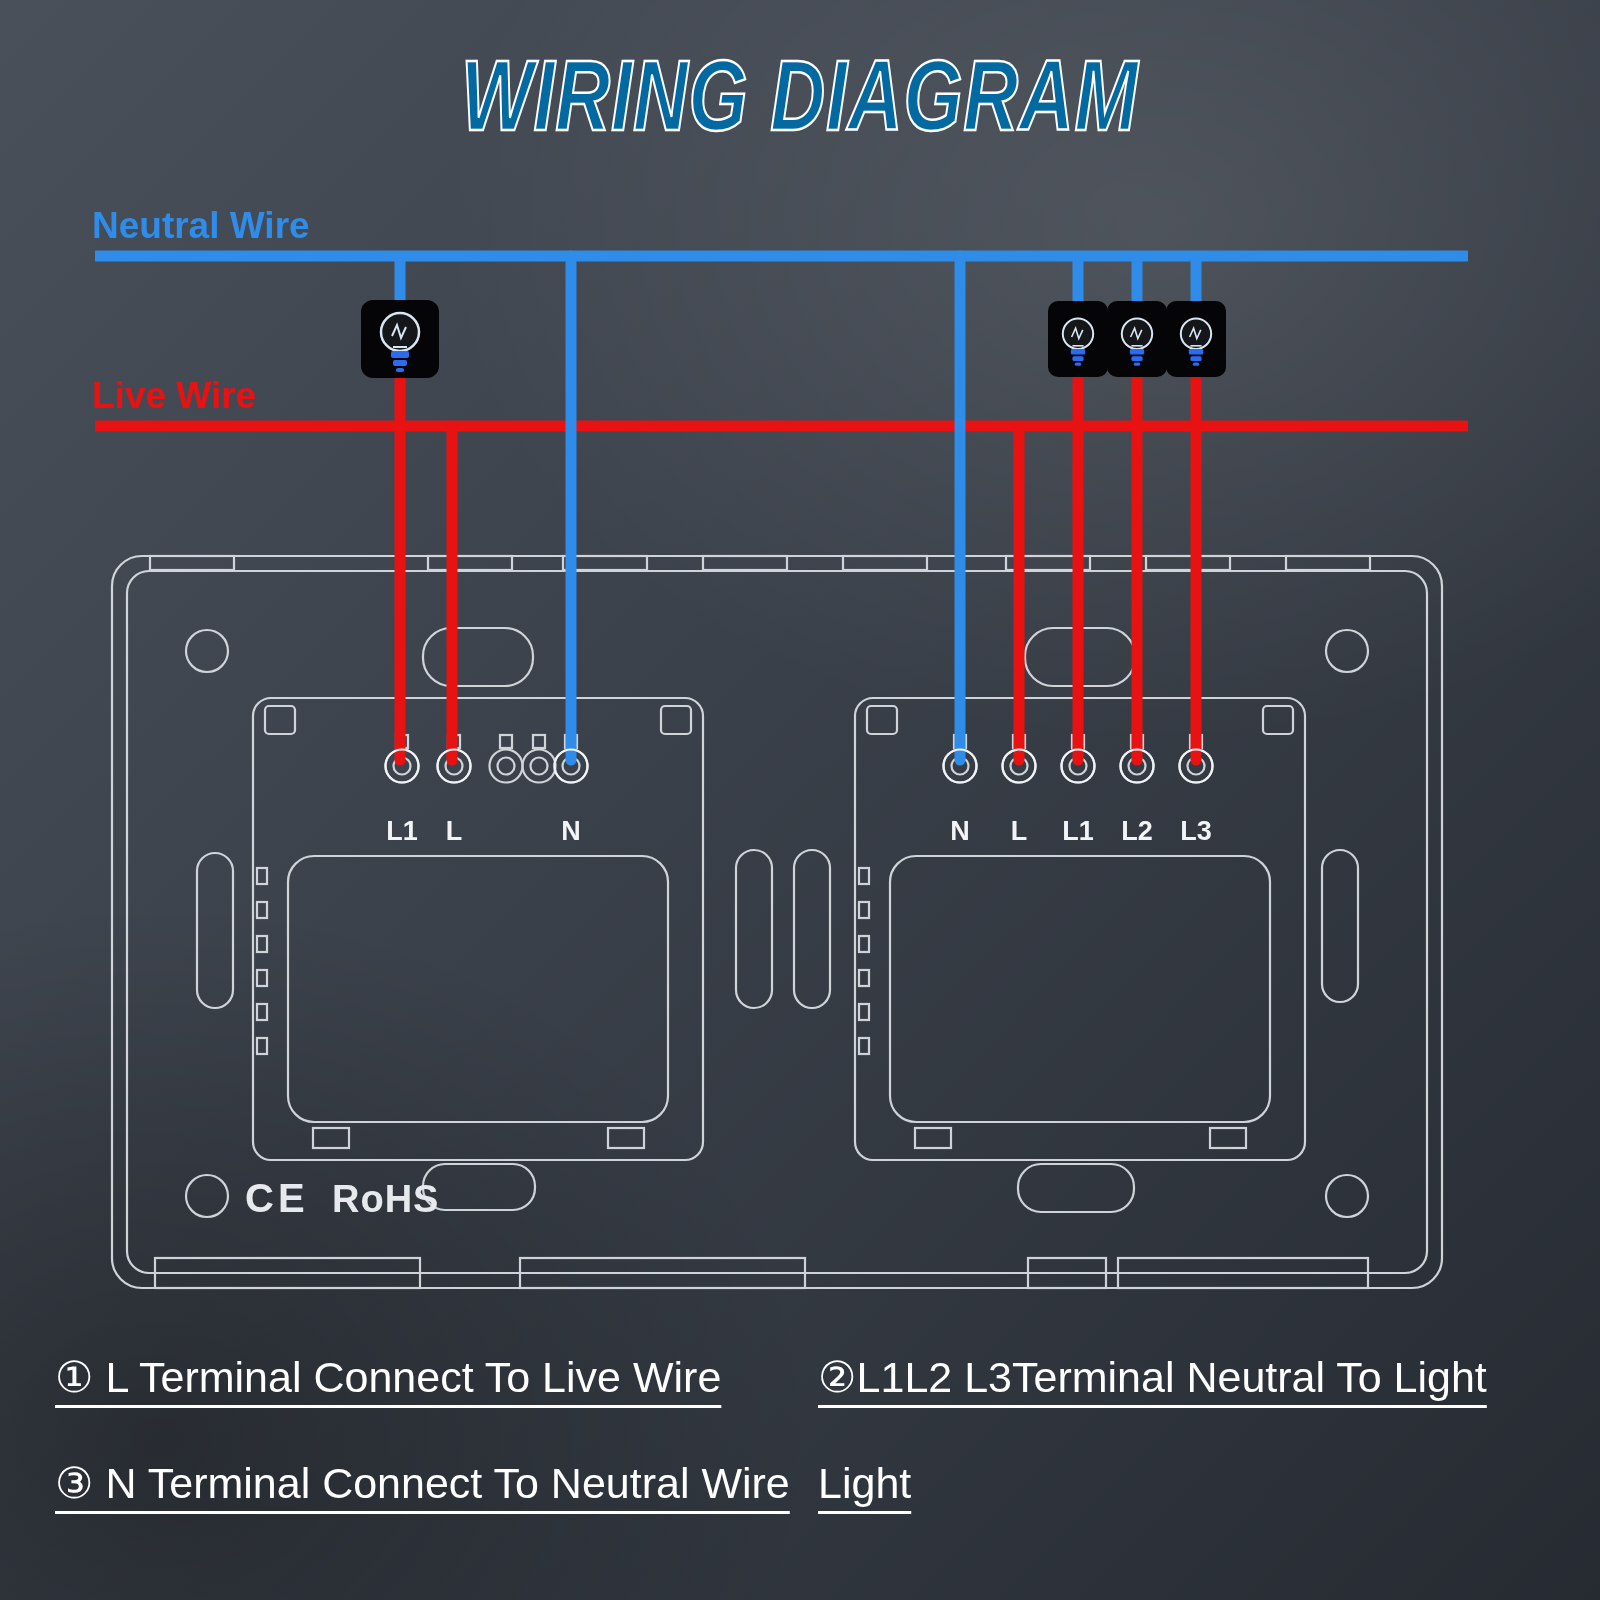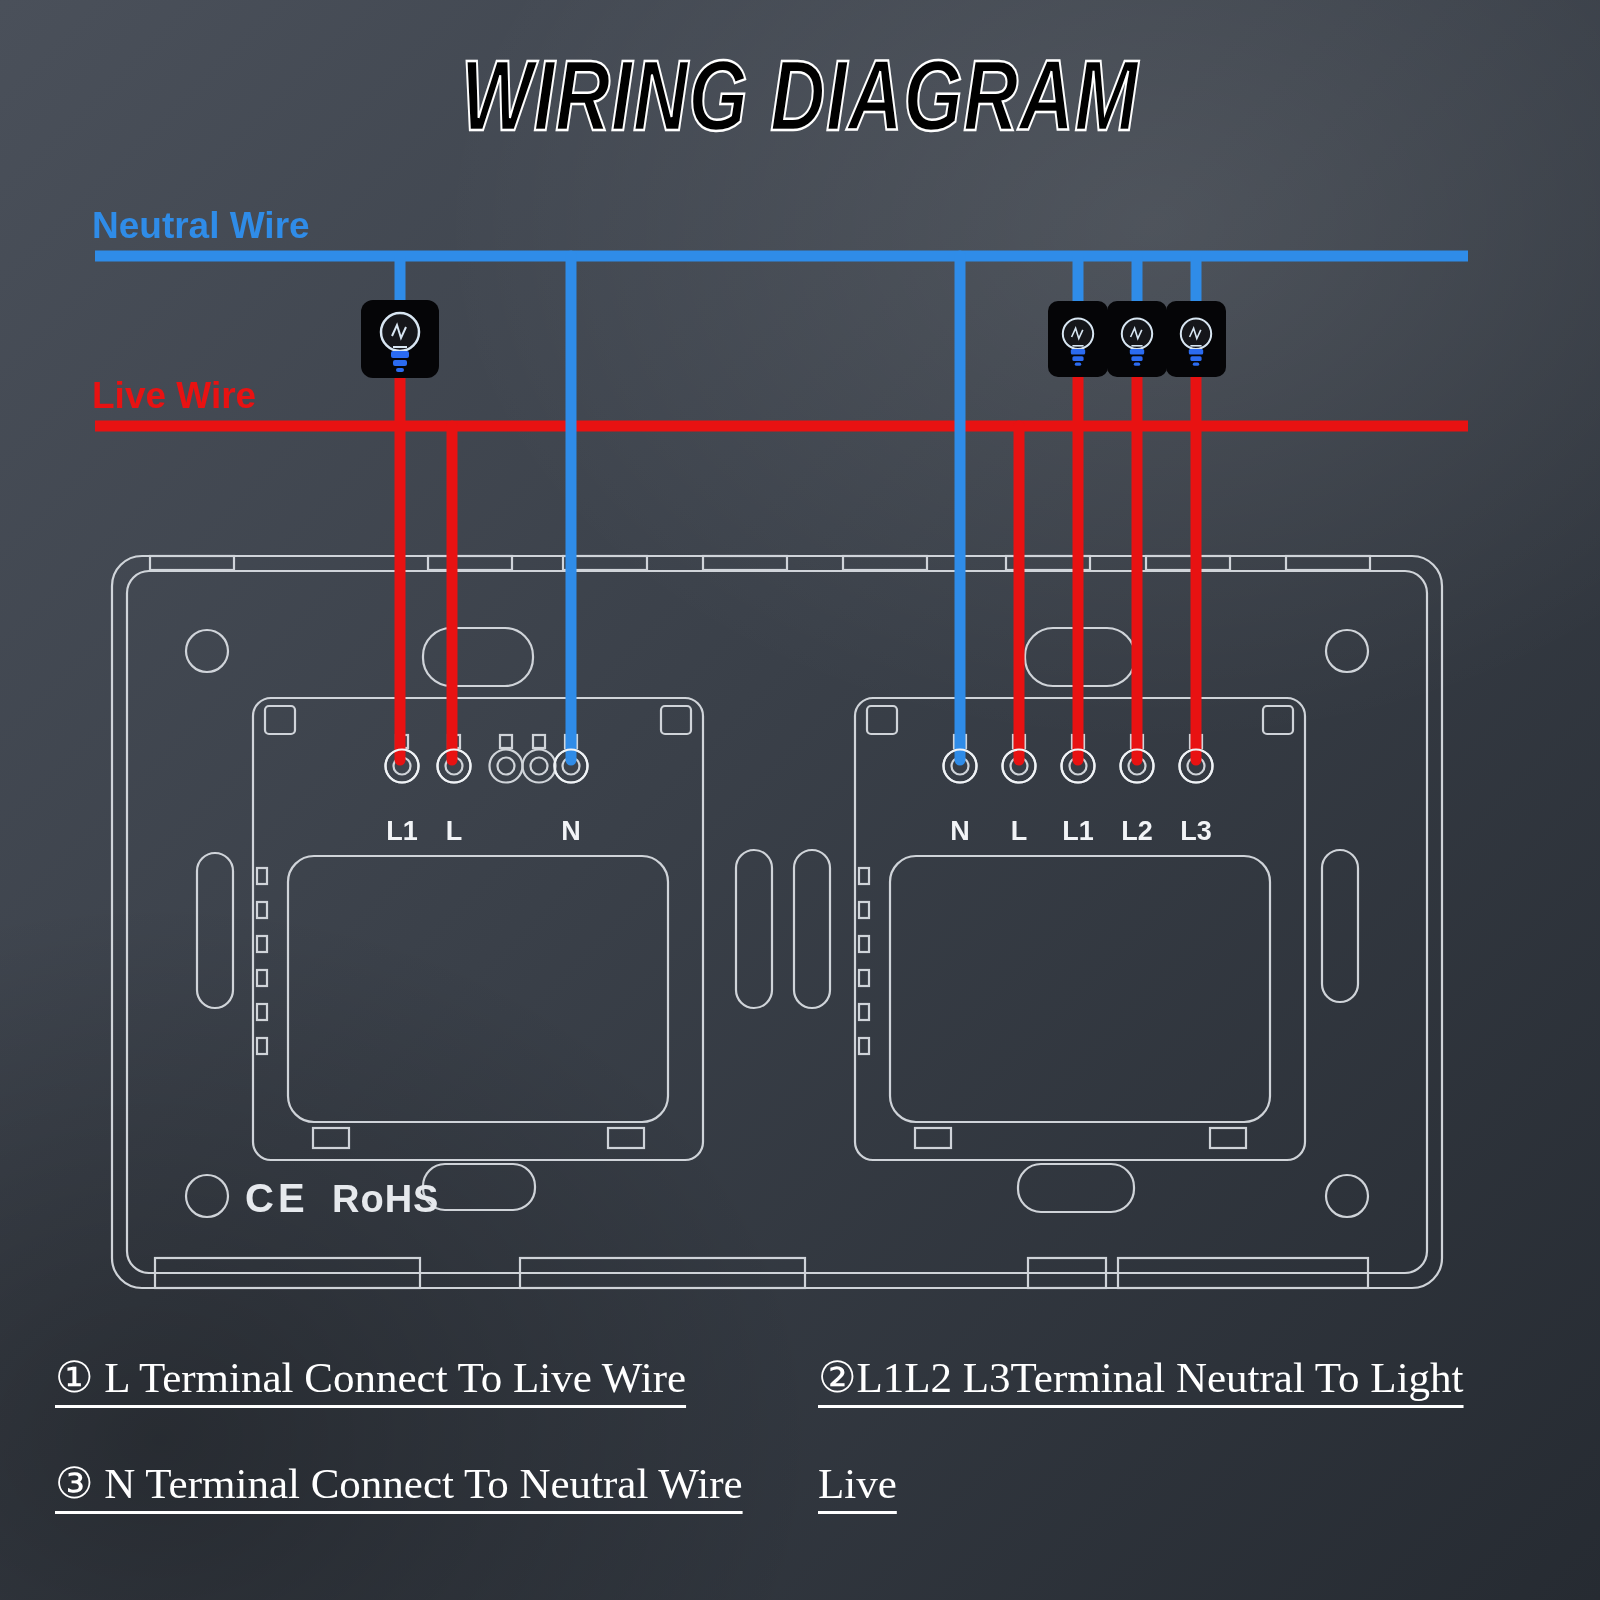--- a/index.html
+++ b/index.html
@@ -6,30 +6,29 @@
   body{
     width:1600px;height:1600px;position:relative;overflow:hidden;
     font-family:"Liberation Sans","DejaVu Sans",sans-serif;
     background:
       radial-gradient(1300px 950px at 72% 14%, rgba(255,255,255,0.10), rgba(255,255,255,0) 55%),
       radial-gradient(1100px 900px at 10% 90%, rgba(0,0,0,0.30), rgba(0,0,0,0) 60%),
       linear-gradient(135deg,#4a505a 0%, #3a4049 45%, #262b32 100%);
   }
   .page-title{
     position:absolute;top:38px;left:0;width:1600px;text-align:center;
-    color:#000000;font-size:100px;font-weight:bold;font-style:italic;
+    color:#0369a1;font-size:100px;font-weight:bold;font-style:italic;
     letter-spacing:1px;-webkit-text-stroke:2.5px #ffffff;
   }
   .page-title .squeeze{display:inline-block;transform:scaleX(0.76);transform-origin:center;}
   .diagram-svg{position:absolute;left:0;top:0;width:1600px;height:1600px;}
   .note{
     position:absolute;color:#ffffff;font-size:43px;font-weight:500;line-height:1.2;
     text-decoration:underline;text-underline-offset:13px;text-decoration-thickness:3px;
     white-space:nowrap;
-    font-family:Liberation Serif, serif;
   }
   .note-1{left:55px;top:1352px;}
   .note-2{left:818px;top:1352px;}
   .note-3{left:55px;top:1458px;text-align:center;}
   .note-2-cont{left:818px;top:1458px;}
 </style>
 </head>
 <body>
 
 <div class="page-title"><span class="squeeze">WIRING DIAGRAM</span></div>
@@ -217,13 +216,13 @@
     <text x="1019" y="840">L</text>
     <text x="1078" y="840">L1</text>
     <text x="1137" y="840">L2</text>
     <text x="1196" y="840">L3</text>
   </g>
 </svg>
 
 <div class="note note-1">① L Terminal Connect To Live Wire</div>
 <div class="note note-2">②L1L2 L3Terminal Neutral To Light</div>
 <div class="note note-3">③ N Terminal Connect To Neutral Wire</div>
-<div class="note note-2-cont">Live</div>
+<div class="note note-2-cont">Light</div>
 
 </body></html>

